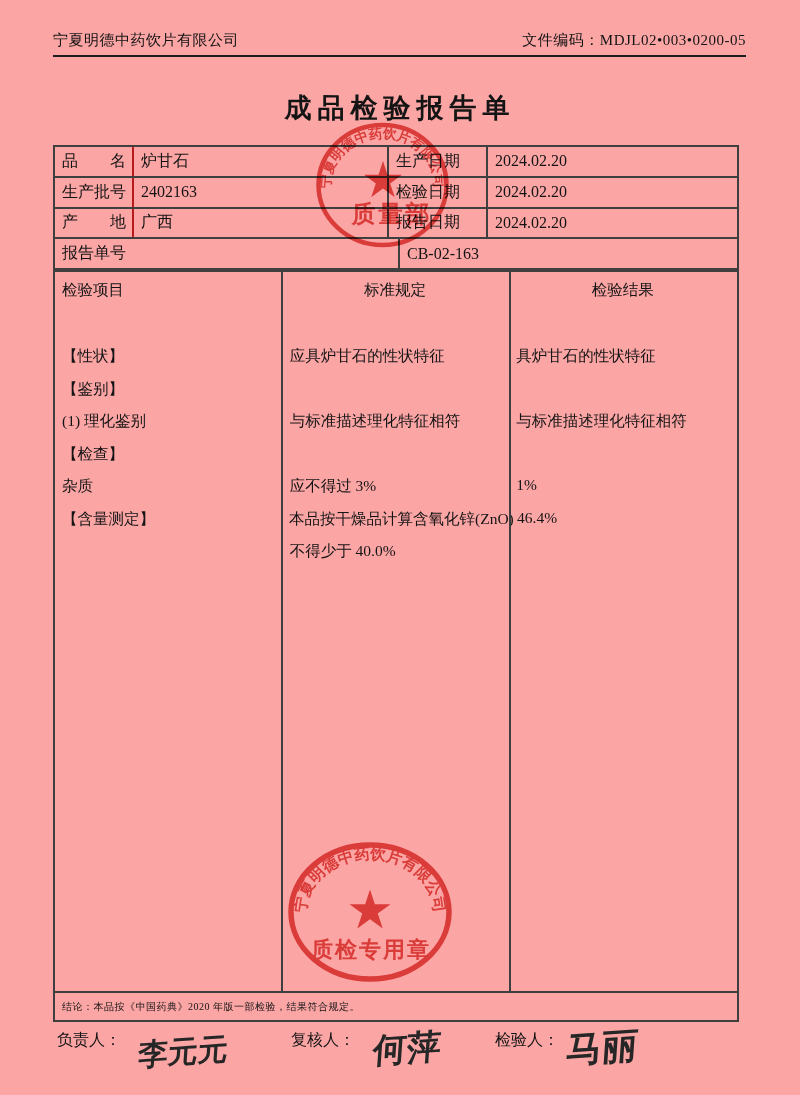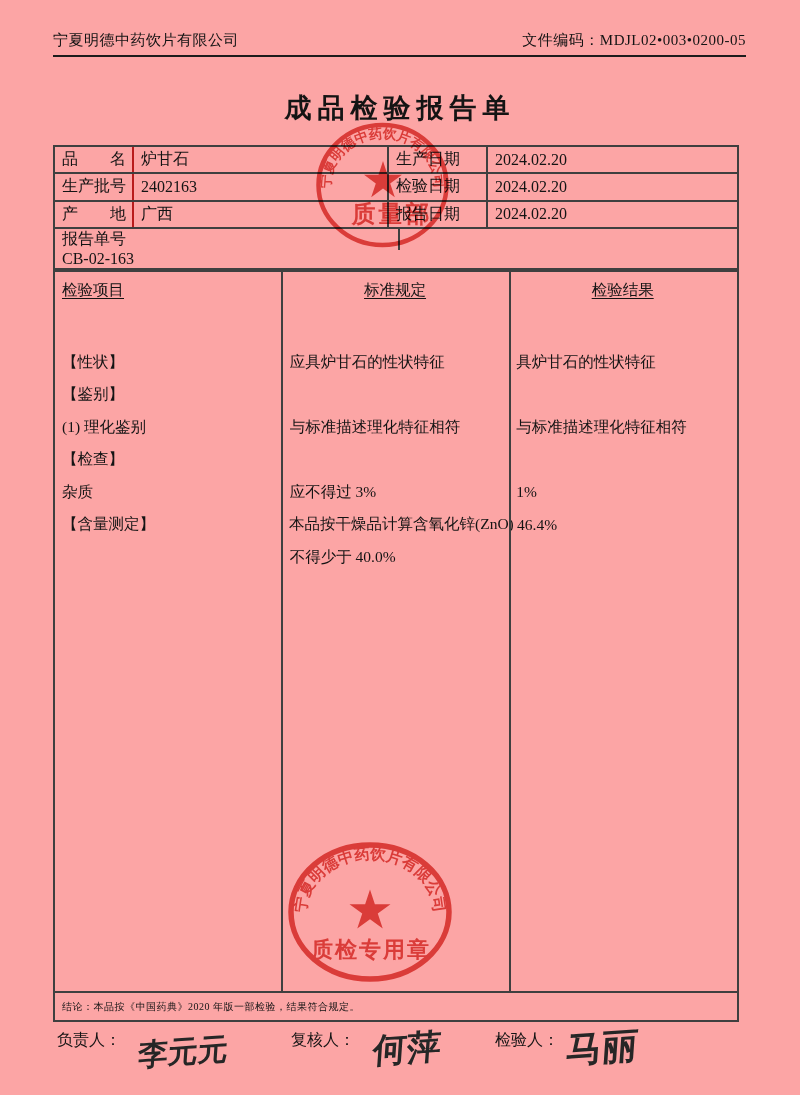--- a/index.html
+++ b/index.html
@@ -14,41 +14,41 @@
   .pg-header { position:absolute; left:53px; top:31px; width:693px; height:26px;
     border-bottom:2.5px solid #1c1c1c; display:flex; justify-content:space-between;
     align-items:flex-start; font-size:15px; letter-spacing:0.5px; }
   
   .title { position:absolute; left:0; top:90px; width:800px; text-align:center;
     font-size:27px; font-weight:bold; letter-spacing:6px; }
   
   .info-table { position:absolute; left:53px; top:145px; width:686px; height:125px;
     border:2px solid #3f3f3f; display:flex; flex-direction:column; font-size:16px; }
   .i-row { flex:1; display:flex; border-bottom:2px solid #3f3f3f; }
-  .i-row:last-child { border-bottom:none;flex-direction:column; }
+  .i-row:last-child { border-bottom:none; }
   .i-cell { display:flex; align-items:center; padding-left:7px; white-space:nowrap; overflow:hidden; }
   .i-lab1 { width:79px;  border-right:2px solid #b91c1c; }
   .i-val1 { width:255px; border-right:2px solid #3f3f3f; }
   .i-lab2 { width:99px;  border-right:2px solid #3f3f3f; }
   .i-val2 { flex:1; }
   .i-laba { width:345px; border-right:2px solid #3f3f3f; }
   .i-valb { flex:1; }
   
   .main-table { position:absolute; left:53px; top:270px; width:686px; height:752px;
     border:2px solid #3f3f3f; display:flex; flex-direction:column; font-size:15.5px; }
   .mt-body { position:relative; flex:1; overflow:hidden; }
   .v-div { position:absolute; top:0; bottom:0; width:2px; background:#3f3f3f; }
   .v-div.d1 { left:226px; } .v-div.d2 { left:454px; }
   .mt-headrow { display:flex; height:30px; margin-top:8px; }
   .mt-spacer { height:36px; }
-  .mt-row { display:flex; height:32.5px; align-items:center; }
+  .mt-row { display:flex; height:32.5px; }
   .mt-c1 { width:228px; padding-left:7px; white-space:nowrap; overflow:visible; }
   .mt-c2 { width:228px; padding-left:8px; white-space:nowrap; overflow:visible; }
   .mt-c3 { width:230px; padding-left:8px; white-space:nowrap; overflow:visible; }
-  .mt-headrow .hd { text-decoration:underline; text-underline-offset:3px; }
+  .mt-headrow .hd { text-underline-offset:3px; }
   .mt-headrow .mt-c2, .mt-headrow .mt-c3 { padding-left:0; text-align:center; }
   .mt-conclusion { height:29px; border-top:2px solid #3f3f3f; display:flex;
     align-items:center; padding-left:7px; font-size:10px; letter-spacing:0.5px; }
   
   .sig-row { position:absolute; left:0; top:1024px; width:800px; height:66px; font-size:16px; }
   .sig-label { position:absolute; top:6px; white-space:nowrap; }
   .lab-resp { left:57px; } .lab-rev { left:291px; } .lab-insp { left:495px; }
   .sig-name { position:absolute; white-space:nowrap; color:#262626;
     font-weight:bold; transform:rotate(-4deg) skewX(-8deg); }
   .sig-1 { left:138px; top:8px;  font-size:30px; }

